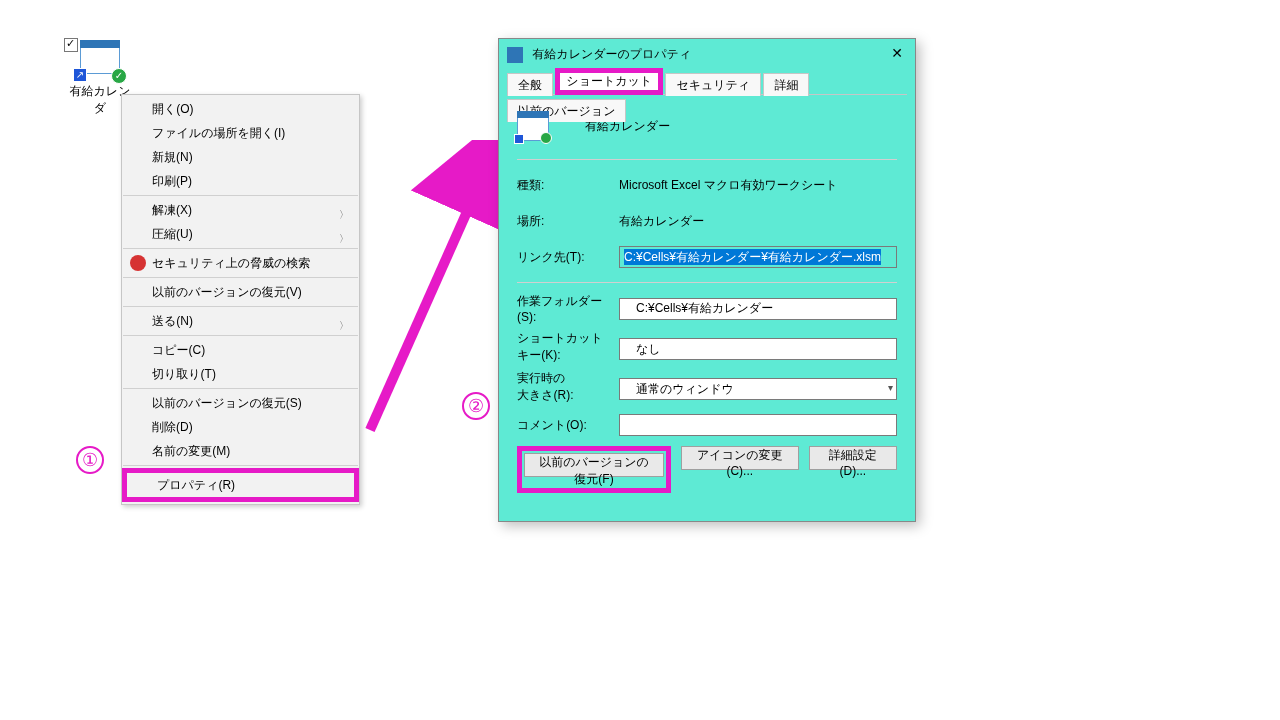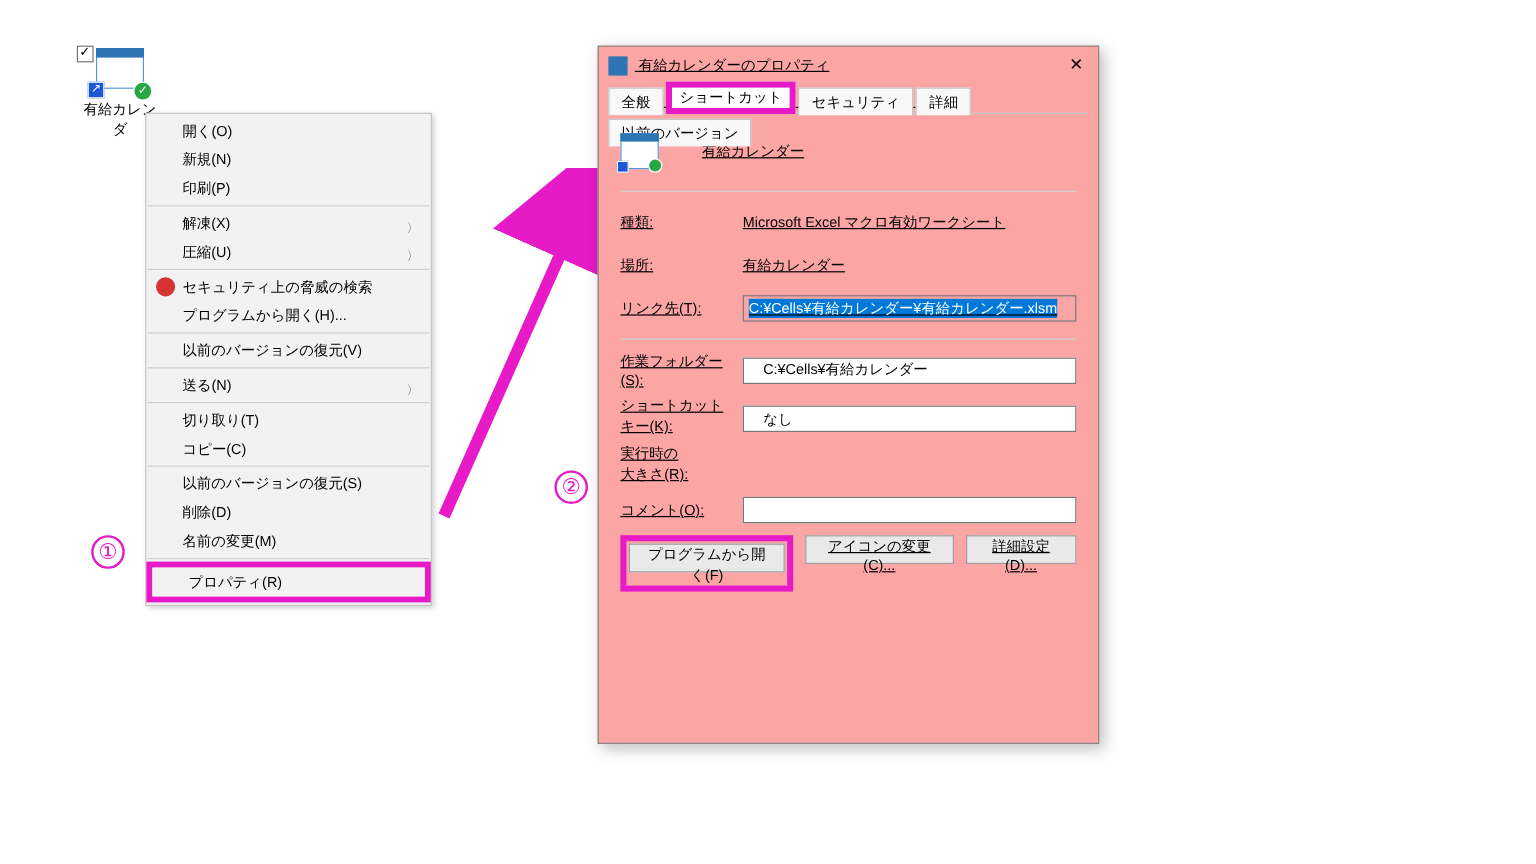--- a/index.html
+++ b/index.html
@@ -19,21 +19,21 @@
   
   .ctxmenu { position:absolute; left:121px; top:94px; width:239px; background:#f2f2f2; border:1px solid #c6c6c6; padding:2px 0; box-shadow:2px 2px 5px rgba(0,0,0,.2); }
   .ctxmenu .item { height:24px; line-height:24px; padding-left:30px; position:relative; cursor:default; }
   .ctxmenu .item .chev { position:absolute; right:10px; top:5px; font-size:10px; color:#555; }
   .ctxmenu .sep { height:1px; background:#d0d0d0; margin:2px 1px; }
   .ctxmenu .item .ticon { position:absolute; left:8px; top:4px; width:16px; height:16px; border-radius:50%; background:#d63333; }
   .highlight-box { border:5px solid #e61ac7; }
   .ctxmenu .item.hl { background:#f2f2f2; }
 
   
-  .dlg { position:absolute; left:498px; top:38px; width:418px; height:582px; background:#fca5a5; border:1px solid #888; box-shadow:4px 4px 12px rgba(0,0,0,.25);text-decoration:underline; }
+  .dlg { position:absolute; left:498px; top:38px; width:418px; height:484px; background:#5eead4; border:1px solid #888; box-shadow:4px 4px 12px rgba(0,0,0,.25); }
   .dlg .titlebar { height:30px; line-height:30px; padding-left:8px; position:relative; }
   .dlg .titlebar .ticon2 { display:inline-block; width:16px; height:16px; vertical-align:middle; margin-right:6px; background:#2e75b6; position:relative; }
   .dlg .titlebar .close { position:absolute; right:6px; top:4px; width:24px; height:22px; text-align:center; line-height:20px; font-size:14px; }
   .dlg .tabs { margin:2px 8px 0; height:24px; position:relative; border-bottom:1px solid #c6c6c6; }
   .dlg .tab { display:inline-block; height:23px; line-height:22px; padding:0 10px; border:1px solid #c6c6c6; border-bottom:none; background:#f8f8f8; margin-right:-1px; position:relative; top:1px; }
   .dlg .tab.active { background:#fff; z-index:2; }
   .dlg .tab.hl { border:5px solid #e61ac7; padding:0 6px; height:27px; line-height:17px; top:-3px; }
 
   .dlg .body { padding:16px 18px 0; }
   .dlg .toprow { display:flex; align-items:center; gap:36px; margin-bottom:18px; }
@@ -71,35 +71,35 @@
   <div class="pic">
     <div class="cal"></div>
     <div class="arrow">↗</div>
     <div class="ok">✓</div>
   </div>
   <span class="lbl">有給カレンダ</span>
 </div>
 
 <div class="ctxmenu">
   <div class="item">開く(O)</div>
+  <div class="item">ファイルの場所を開く(I)</div>
   <div class="item">新規(N)</div>
   <div class="item">印刷(P)</div>
   <div class="sep"></div>
   <div class="item"><span>解凍(X)</span><span class="chev">〉</span></div>
   <div class="item"><span>圧縮(U)</span><span class="chev">〉</span></div>
   <div class="sep"></div>
   <div class="item"><span class="ticon"></span><span>セキュリティ上の脅威の検索</span></div>
-  <div class="item">プログラムから開く(H)...</div>
   <div class="sep"></div>
   <div class="item">以前のバージョンの復元(V)</div>
   <div class="sep"></div>
   <div class="item"><span>送る(N)</span><span class="chev">〉</span></div>
   <div class="sep"></div>
+  <div class="item">コピー(C)</div>
   <div class="item">切り取り(T)</div>
-  <div class="item">コピー(C)</div>
   <div class="sep"></div>
   <div class="item">以前のバージョンの復元(S)</div>
   <div class="item">削除(D)</div>
   <div class="item">名前の変更(M)</div>
   <div class="sep"></div>
   <div class="highlight-box">
     <div class="item hl">プロパティ(R)</div>
   </div>
 </div>
 
@@ -164,24 +164,25 @@
     <div class="row">
         <div class="k">作業フォルダー(S):</div>
         <div class="v"><input type="text" value="C:¥Cells¥有給カレンダー" style=""></div>
       </div>
     <div class="row tall">
         <div class="k"><span>ショートカット</span><br><span>キー(K):</span></div>
         <div class="v" style="padding-top:8px;"><input type="text" value="なし" style=""></div>
       </div>
     <div class="row tall">
         <div class="k"><span>実行時の</span><br><span>大きさ(R):</span></div>
+        <div class="v selwrap" style="padding-top:8px;"><input type="text" class="sel2" value="通常のウィンドウ" style=""><span class="arrow2" style="top:12px;">▾</span></div>
       </div>
     <div class="row">
         <div class="k">コメント(O):</div>
         <div class="v"><input type="text" value="" style=""></div>
       </div>
     <div class="btnrow">
-      <span class="hlbtn"><button class="btn">プログラムから開く(F)</button></span>
+      <span class="hlbtn"><button class="btn">以前のバージョンの復元(F)</button></span>
       <button class="btn">アイコンの変更(C)...</button>
       <button class="btn">詳細設定(D)...</button>
     </div>
   </div>
 </div>
 
 </body></html>

